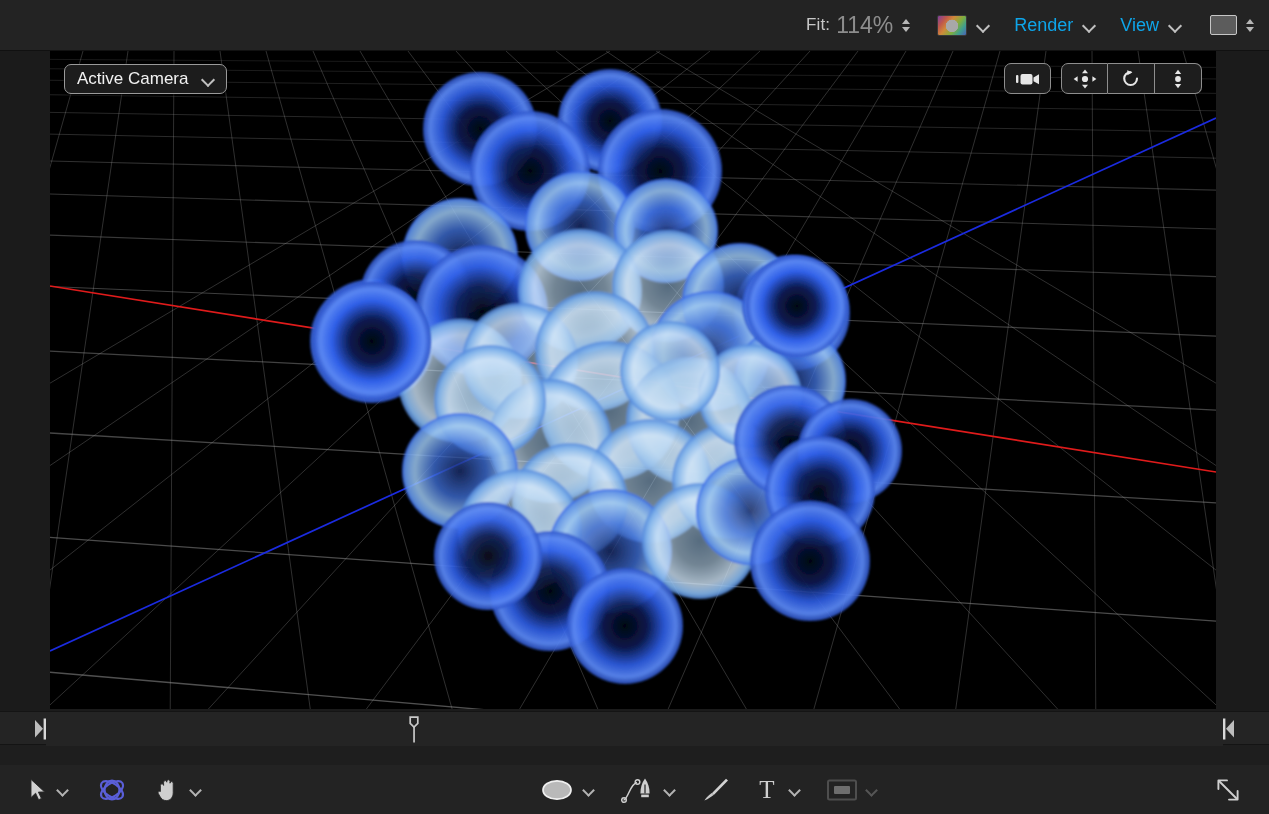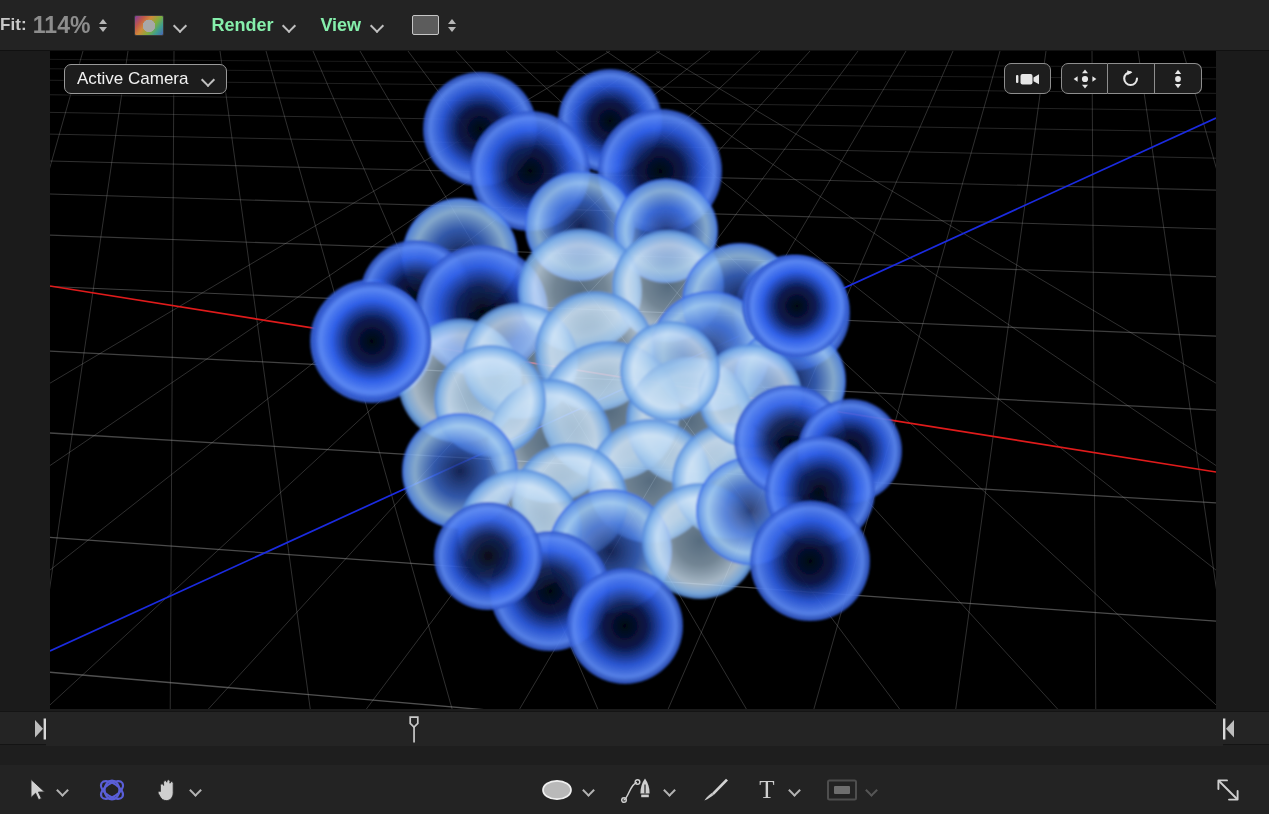--- a/index.html
+++ b/index.html
@@ -9,24 +9,23 @@
     font-family:"Liberation Sans", sans-serif;
     overflow:hidden;
     -webkit-font-smoothing:antialiased;
   }
   #app { position:relative; width:1269px; height:814px; background:#1e1e1e; }
 
   
   .topbar{
     position:absolute; left:0; top:0; width:1269px; height:51px;
     background:#232323;
-    display:flex; align-items:center; 
+    display:flex; align-items:center; justify-content:flex-end;
     padding-right:14px; gap:0px;
     border-bottom:1px solid #111;
-    font-weight:bold;
   }
   .tb-group{ display:flex; align-items:center; }
   .fit-label{ color:#c8c8c8; font-size:17px; letter-spacing:.1px; }
   .fit-value{ color:#8d8d8d; font-size:23px; margin-left:6px; }
   .stepper{
     display:inline-flex; flex-direction:column; align-items:center;
     justify-content:center; margin-left:7px; width:11px; height:20px;
   }
   .stepper i{ display:block; width:0;height:0;border-left:4.5px solid transparent;
     border-right:4.5px solid transparent; }
@@ -39,21 +38,21 @@
       radial-gradient(circle at 50% 52%, #a8a8a8 0 6px, rgba(168,168,168,0) 6.5px),
       linear-gradient(128deg,#7e3fa0 0%, #c0584a 22%, #d08a3a 40%, #7fae3e 62%, #3f9e8e 80%, #4a63b8 100%);
     border:1px solid #3a3a3a;
   }
   .chev{ display:inline-block; width:13px; height:13px; position:relative; margin-left:10px; }
   .chev::before{
     content:""; position:absolute; left:1px; top:2px; width:8px;height:8px;
     border-right:2.2px solid #c0c0c0; border-bottom:2.2px solid #c0c0c0;
     transform:rotate(45deg);
   }
-  .menu-label{ color:#86efac; font-size:18px; }
+  .menu-label{ color:#0ea5e9; font-size:18px; }
   .menu-btn{ display:flex;align-items:center; margin-left:24px; cursor:default;}
   .bg-square{
     width:27px;height:20px;border:1.6px solid #c6c6c6;border-radius:2px;
     background:#5c5c5c; margin-left:28px;
   }
 
   
   .canvas-wrap{
     position:absolute; left:0; top:51px; width:1269px; height:660px;
     background:#1b1b1b; overflow:hidden;

